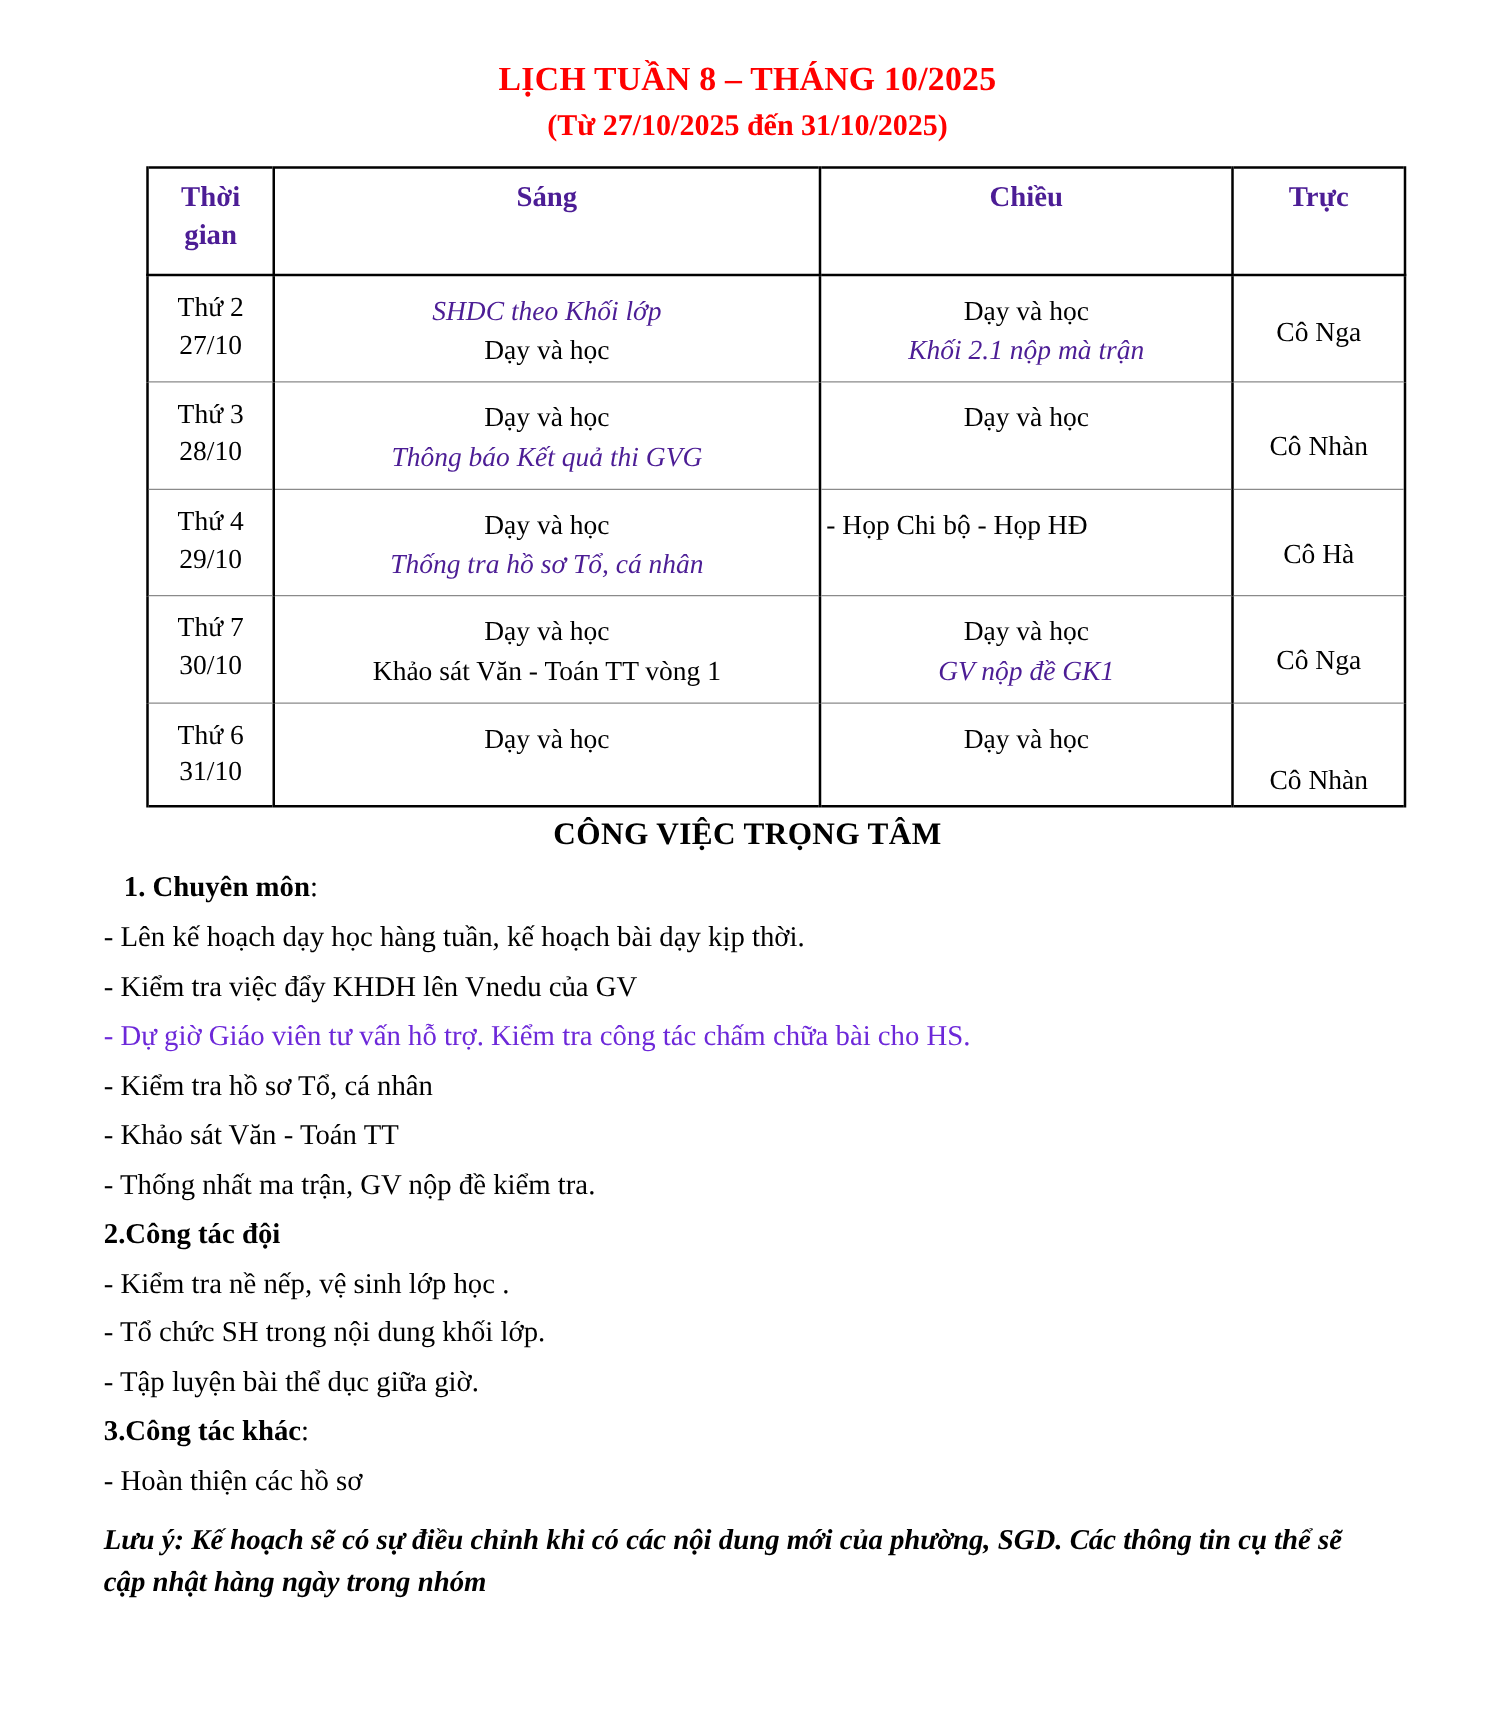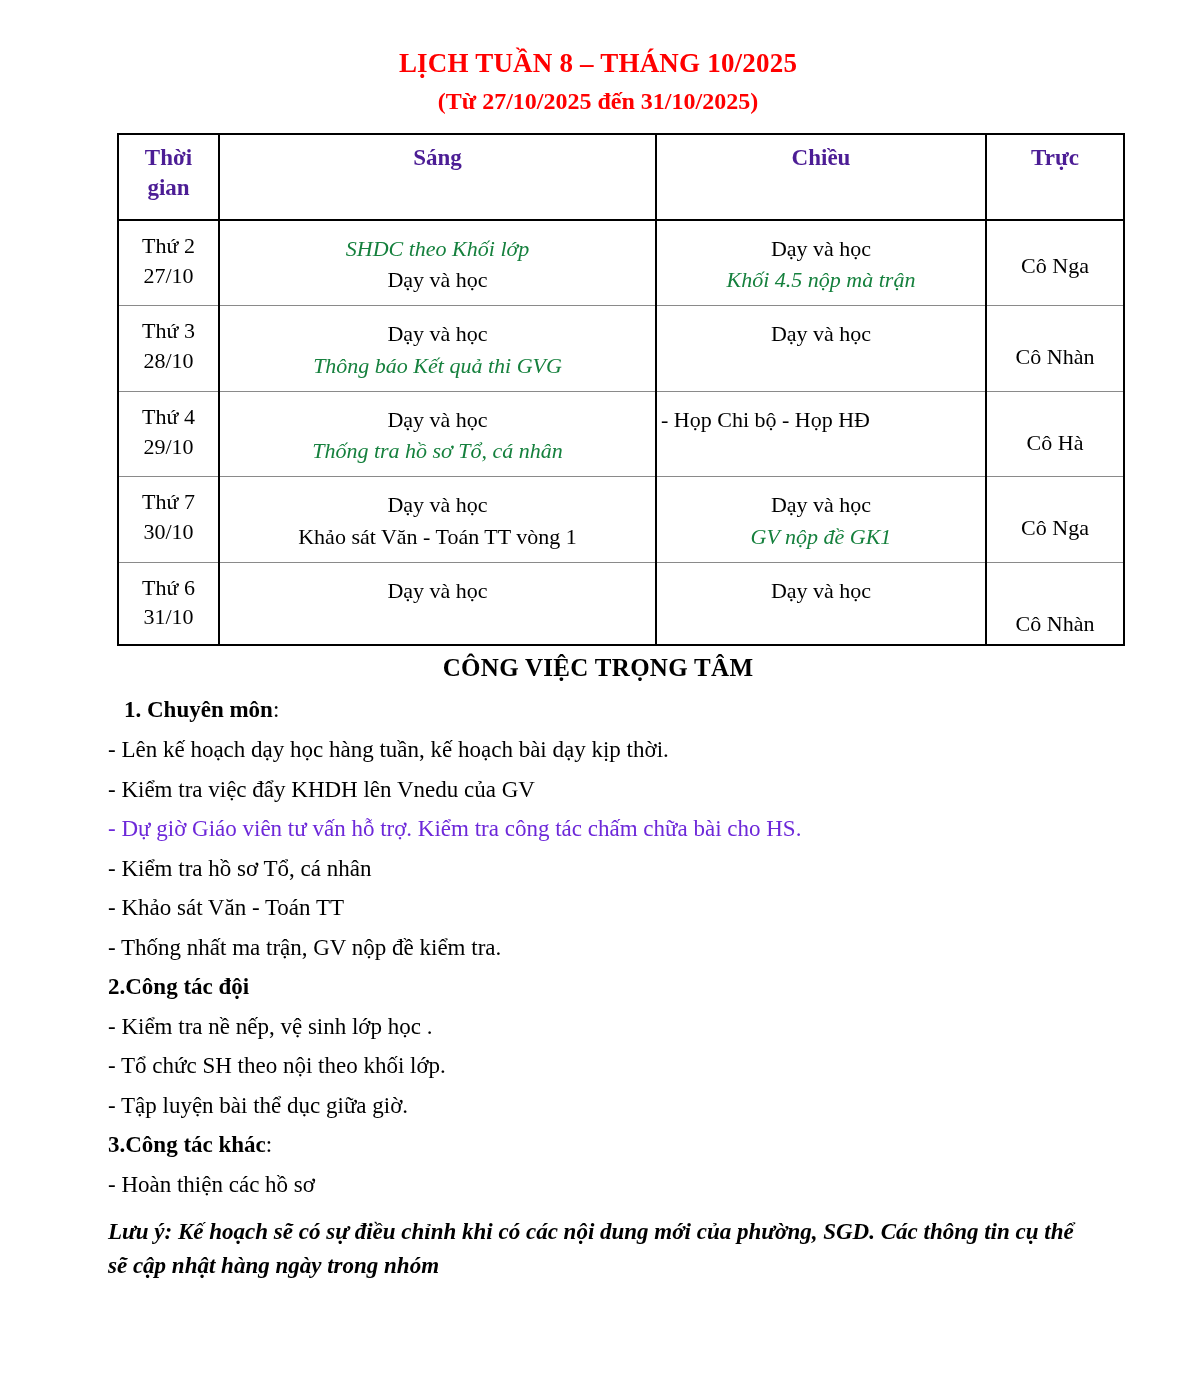--- a/index.html
+++ b/index.html
@@ -104,35 +104,35 @@
     font-size: 22px;
     text-align: center;
     padding: 30px 4px 6px 4px;
     line-height: 1.35;
   }
   .cell-duty.low { padding-top: 46px; }
   .cell-duty.mid { padding-top: 36px; }
 
   .ln { display: block; }
   .red-it {
-    color: #15803d;
+    color: #4c1d95;
     font-style: italic;
   }
 
   
   .section-title {
     text-align: center;
     font-weight: bold;
     font-size: 25px;
     margin-top: 8px;
     letter-spacing: 0.3px;
   }
   .content {
     margin-top: 8px;
-    padding-left: 108px;
+    padding-left: 83px;
     padding-right: 40px;
   }
   .hdr {
     font-size: 23px;
     font-weight: bold;
     line-height: 1.72;
   }
   .hdr.indent { padding-left: 16px; }
   .hdr .plain { font-weight: normal; }
   .item {
@@ -192,21 +192,21 @@
             </td>
             <td>
               <div class="cell-body">
                 <span class="ln red-it">SHDC theo Khối lớp</span>
                 <span class="ln">Dạy và học</span>
               </div>
             </td>
             <td>
               <div class="cell-body">
                 <span class="ln">Dạy và học</span>
-                <span class="ln red-it">Khối 4.5 nộp mà trận</span>
+                <span class="ln red-it">Khối 2.1 nộp mà trận</span>
               </div>
             </td>
             <td>
               <div class="cell-duty ">Cô Nga</div>
             </td>
           </tr>
           <tr>
             <td>
               <div class="cell-time">
                 <span class="ln">Thứ 3</span>
@@ -303,20 +303,20 @@
   <div class="content" id="focus-content">
       <div class="hdr indent"><span>1. Chuyên môn</span><span class="plain">:</span></div>
       <div class="item">- Lên kế hoạch dạy học hàng tuần, kế hoạch bài dạy kịp thời.</div>
       <div class="item">- Kiểm tra việc đẩy KHDH lên Vnedu của GV</div>
       <div class="item red">- Dự giờ Giáo viên tư vấn hỗ trợ. Kiểm tra công tác chấm chữa bài cho HS.</div>
       <div class="item">- Kiểm tra hồ sơ Tổ, cá nhân</div>
       <div class="item">- Khảo sát Văn - Toán TT</div>
       <div class="item">- Thống nhất ma trận, GV nộp đề kiểm tra.</div>
       <div class="hdr"><span>2.Công tác đội</span></div>
       <div class="item">- Kiểm tra nề nếp, vệ sinh lớp học .</div>
-      <div class="item">- Tổ chức SH theo nội theo khối lớp.</div>
+      <div class="item">- Tổ chức SH trong nội dung khối lớp.</div>
       <div class="item">- Tập luyện bài thể dục giữa giờ.</div>
       <div class="hdr"><span>3.Công tác khác</span><span class="plain">:</span></div>
       <div class="item">- Hoàn thiện các hồ sơ</div>
       <div class="note">Lưu ý: Kế hoạch sẽ có sự điều chỉnh khi có các nội dung mới của phường, SGD. Các thông tin cụ thể sẽ cập nhật hàng ngày trong nhóm</div>
     </div>
 
 </div>
 
 </body></html>

